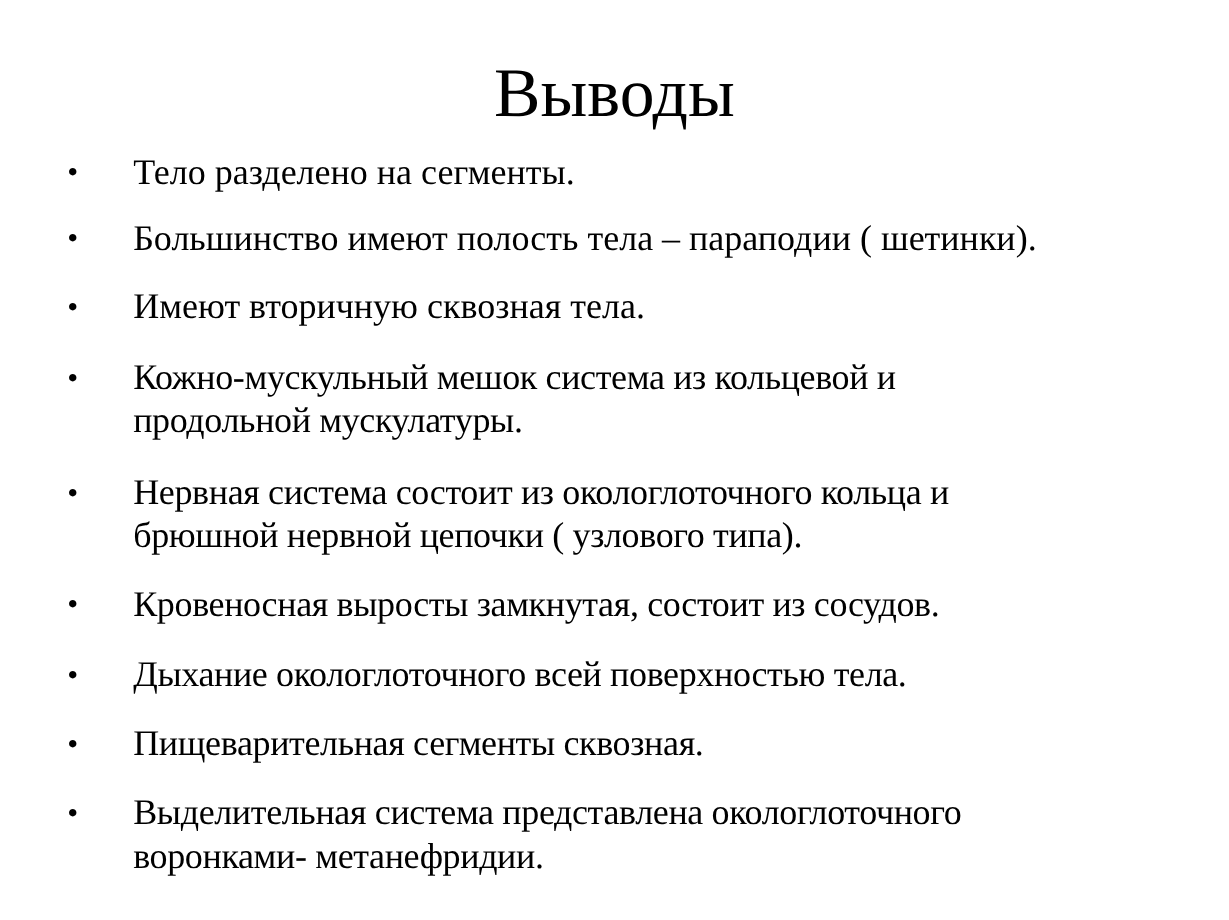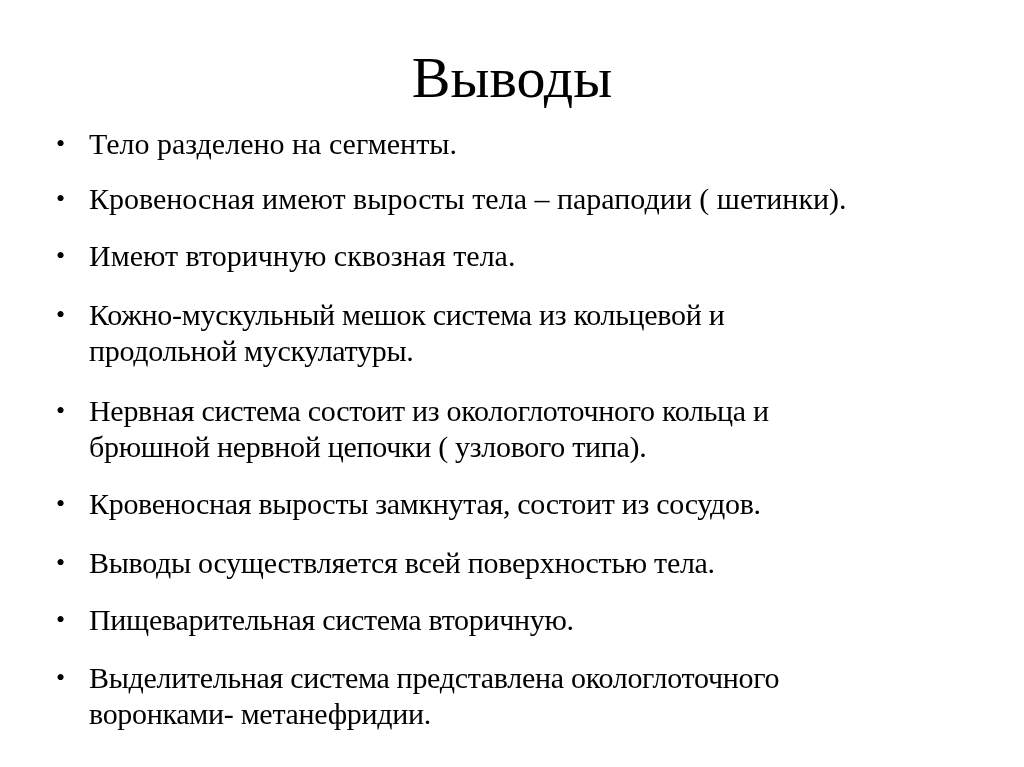--- a/index.html
+++ b/index.html
@@ -50,39 +50,39 @@
     }
     .bullet-dot {
       position: absolute;
       left: 0;
       top: 0;
       width: 20px;
       font-size: 26px;
     }
     .bullet-text {
       display: block;
-      margin-left: 33px;
+      margin-left: 55px;
       white-space: pre-line;
     }
     .narrow { letter-spacing: -0.3px; }
   </style>
 </head>
 <body>
 
 <div class="slide">
   <h1 class="title">Выводы</h1>
 
   <ul class="bullets">
     <li class="bullet-item" style="top:126px;">
       <span class="bullet-dot">•</span>
       <span class="bullet-text">Тело разделено на сегменты.</span>
     </li>
     <li class="bullet-item" style="top:181px;">
       <span class="bullet-dot">•</span>
-      <span class="bullet-text">Кровеносная имеют выросты тела – параподии ( шетинки).</span>
+      <span class="bullet-text">Большинство имеют полость тела – параподии ( шетинки).</span>
     </li>
     <li class="bullet-item" style="top:238px;">
       <span class="bullet-dot">•</span>
       <span class="bullet-text">Имеют вторичную сквозная тела.</span>
     </li>
     <li class="bullet-item narrow" style="top:297px;">
       <span class="bullet-dot">•</span>
       <span class="bullet-text">Кожно-мускульный мешок система из кольцевой и
 продольной мускулатуры.</span>
     </li>
@@ -90,25 +90,25 @@
       <span class="bullet-dot">•</span>
       <span class="bullet-text">Нервная система состоит из окологлоточного кольца и
 брюшной нервной цепочки ( узлового типа).</span>
     </li>
     <li class="bullet-item narrow" style="top:486px;">
       <span class="bullet-dot">•</span>
       <span class="bullet-text">Кровеносная выросты замкнутая, состоит из сосудов.</span>
     </li>
     <li class="bullet-item narrow" style="top:545px;">
       <span class="bullet-dot">•</span>
-      <span class="bullet-text">Выводы осуществляется всей поверхностью тела.</span>
+      <span class="bullet-text">Дыхание окологлоточного всей поверхностью тела.</span>
     </li>
     <li class="bullet-item narrow" style="top:602px;">
       <span class="bullet-dot">•</span>
-      <span class="bullet-text">Пищеварительная система вторичную.</span>
+      <span class="bullet-text">Пищеварительная сегменты сквозная.</span>
     </li>
     <li class="bullet-item narrow" style="top:660px;">
       <span class="bullet-dot">•</span>
       <span class="bullet-text">Выделительная система представлена окологлоточного
 воронками- метанефридии.</span>
     </li>
   </ul>
 </div>
 
 </body></html>

